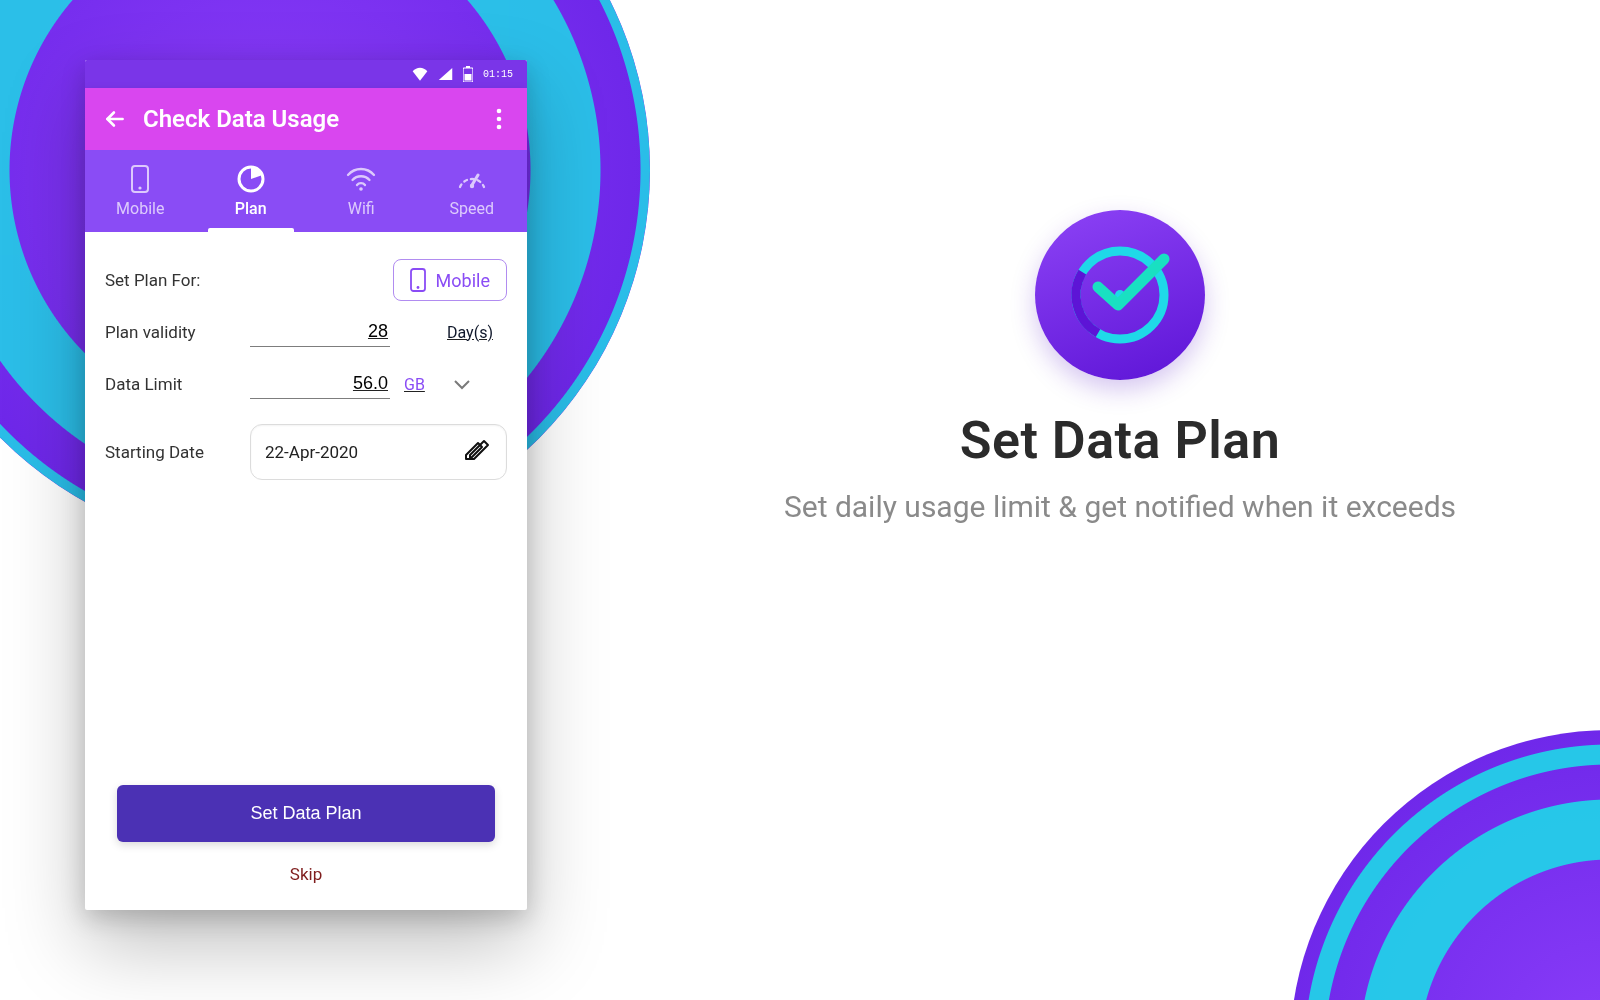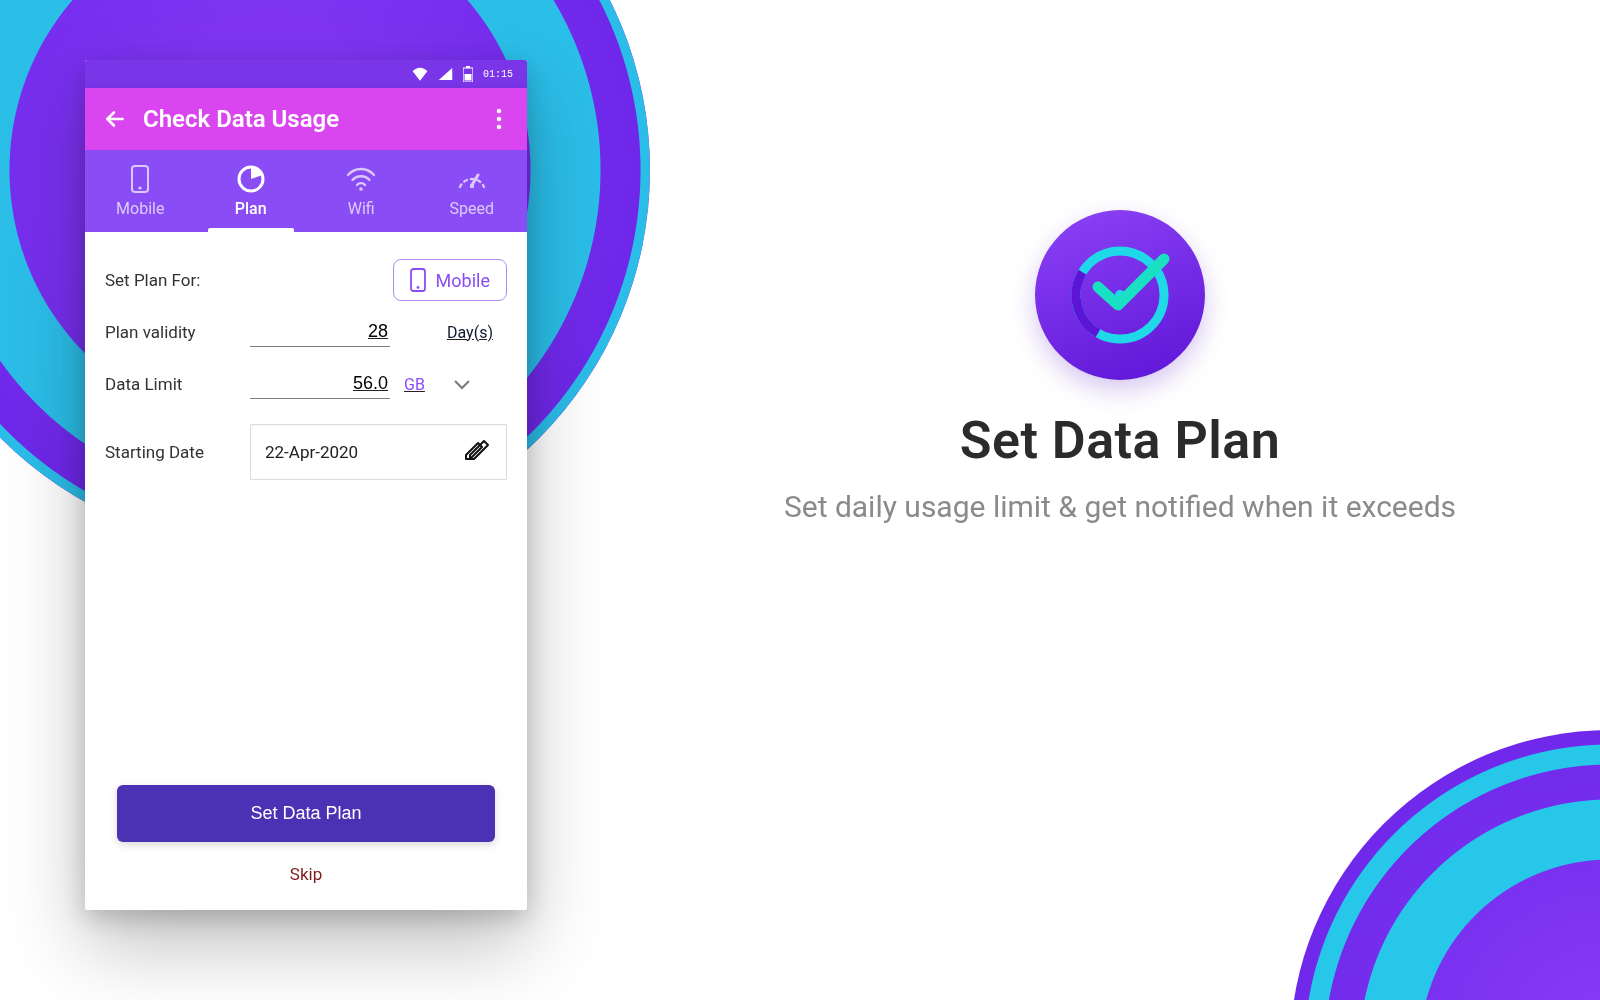--- a/index.html
+++ b/index.html
@@ -84,21 +84,21 @@
 
   .suffix{ font-size:16px; color:#0f172a; margin-left:auto; min-width:60px; text-align:left;}
   .unit{ color:#8a4cf5; font-size:16px; min-width:30px;}
 
   .dropdown{
     cursor:pointer; padding:0 6px; color:#7a7a7a;
   }
 
   .date-box{
     flex:1; display:flex; align-items:center; justify-content:space-between;
-    border:1px solid #dcdcdc; border-radius:1px; padding:12px 14px; font-size:17px;
+    border:1px solid #dcdcdc; border-radius:12px; padding:12px 14px; font-size:17px;
     box-shadow: 0 1px 2px rgba(0,0,0,.05) inset;
   }
   .date-box .edit{ cursor:pointer; }
 
   .bottom{
     position:absolute; left:0; right:0; bottom:0; padding:0 32px 26px;
     display:flex; flex-direction:column; gap:22px; align-items:stretch;
   }
   .primary-btn{
     background:#4b31b4; color:#fff; border:none; border-radius:6px; font-size:18px; font-weight:500;

